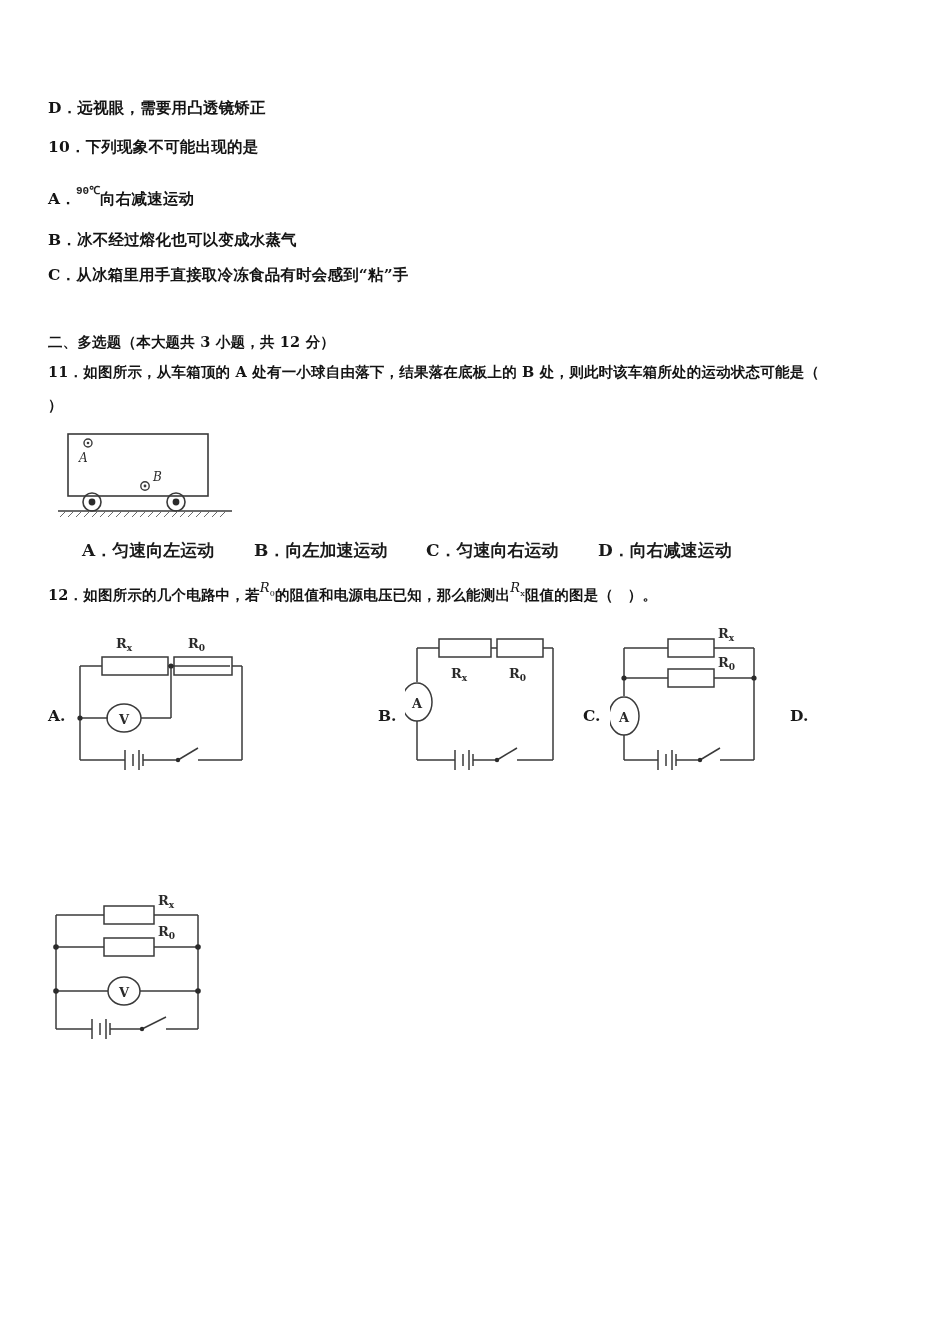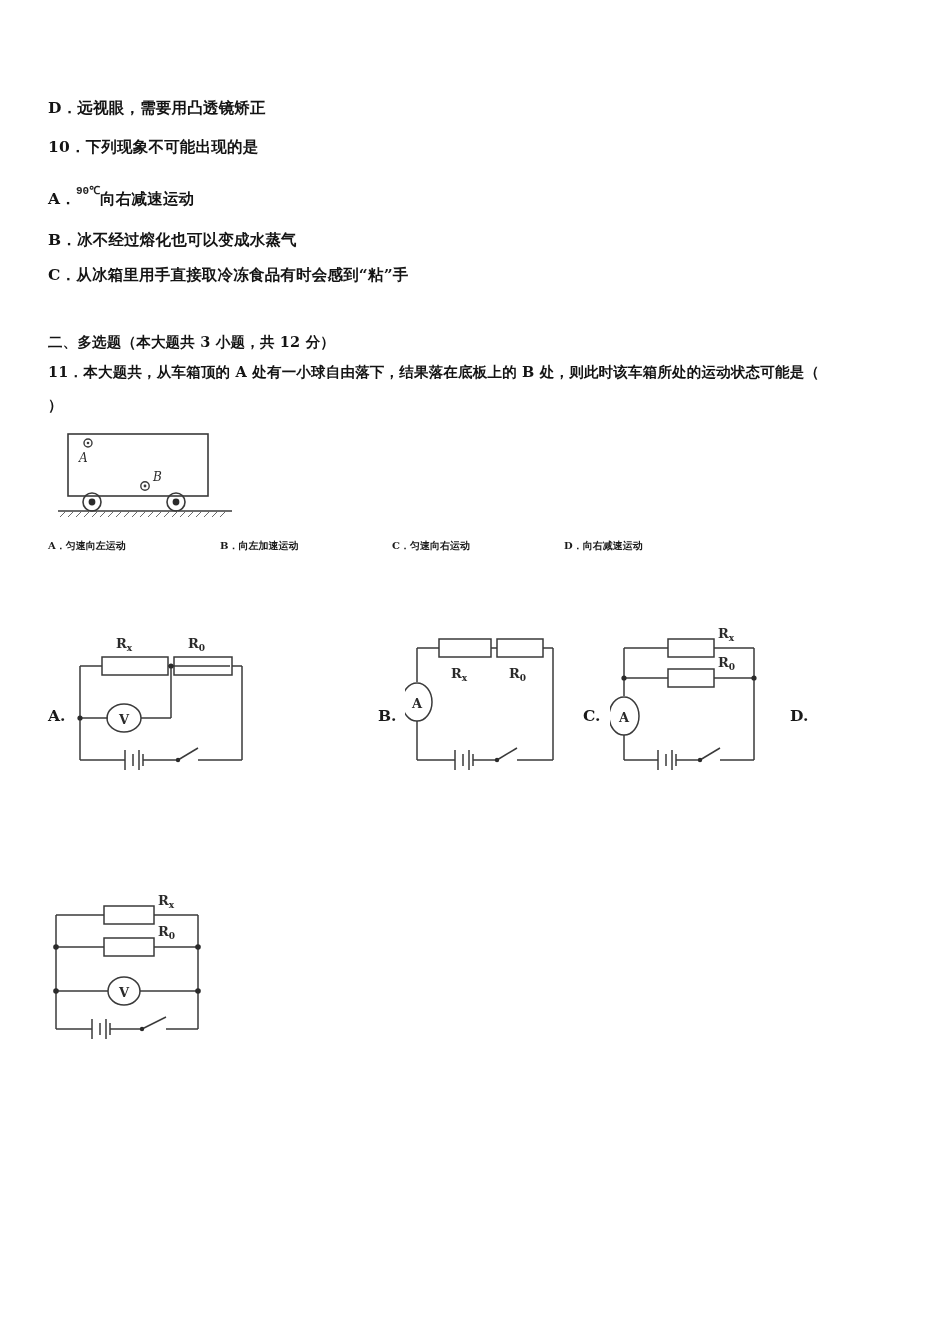--- a/index.html
+++ b/index.html
@@ -48,23 +48,24 @@
     font-size: 13px;
     top: -8px;
     font-weight: 500;
   }
   .inline-R sub {
     font-size: 8px;
     font-style: normal;
   }
   .opts-row {
     position: absolute;
-    font-size: 10px;
+    font-size: 17px;
     font-weight: 600;
     white-space: nowrap;
+    margin-left: 34px;
   }
   .opts-row span.o { display: inline-block; }
   
   .fig-cart {
     position: absolute;
   }
   .choice-letter {
     position: absolute;
     font-size: 15.5px;
     font-weight: 700;
@@ -84,21 +85,21 @@
 
   <div class="line" style="left:48px; top:182px;"><span class="opt-label">A．</span><span class="sup-formula">90℃</span><span>向右减速运动</span></div>
 
   <div class="line" style="left:48px; top:230px;"><span class="opt-label">B．</span><span>冰不经过熔化也可以变成水蒸气</span></div>
 
   <div class="line" style="left:48px; top:265px;"><span class="opt-label">C．</span><span>从冰箱里用手直接取冷冻食品有时会感到“粘”手</span></div>
 
 
   <div class="line" style="left:48px; top:333px; font-size:14.5px;text-align:right;">二、多选题（本大题共 3 小题，共 12 分）</div>
 
-  <div class="line" style="left:48px; top:363px; font-size:14.5px;"><span>11．</span><span>本大题共，从车箱顶的 A 处有一小球自由落下，结果落在底板上的 B 处，则此时该车箱所处的运动状态可能是（</span></div>
+  <div class="line" style="left:48px; top:363px; font-size:14.5px;"><span>11．</span><span>如图所示，从车箱顶的 A 处有一小球自由落下，结果落在底板上的 B 处，则此时该车箱所处的运动状态可能是（</span></div>
   <div class="line" style="left:48px; top:396px; font-size:14.5px;">）</div>
 
   <div class="fig-cart" style="left:50px; top:428px;">
     <svg width="190" height="90" viewBox="0 0 190 90">
 
       <rect x="18" y="6" width="140" height="62" fill="none" stroke="#3a3a3a" stroke-width="1.6"></rect>
 
       <circle cx="38" cy="15" r="4" fill="none" stroke="#3a3a3a" stroke-width="1.4"></circle>
       <circle cx="38" cy="15" r="1.3" fill="#3a3a3a"></circle>
       <text x="29" y="34" font-family="DejaVu Serif, serif" font-size="12" font-style="italic" fill="#2a2a2a">A</text>
@@ -136,20 +137,21 @@
           <line x1="162" y1="89" x2="168" y2="83"></line>
         <line x1="170" y1="89" x2="176" y2="83"></line>
       </g>
     </svg>
   </div>
 
   <div class="opts-row" style="left:48px; top:539px;">
     <span class="o" style="width:172px;"><span class="opt-label">A．</span><span>匀速向左运动</span></span><span class="o" style="width:172px;"><span class="opt-label">B．</span><span>向左加速运动</span></span><span class="o" style="width:172px;"><span class="opt-label">C．</span><span>匀速向右运动</span></span><span class="o"><span class="opt-label">D．</span><span>向右减速运动</span></span>
   </div>
 
+  <div class="line" style="left:48px; top:586px; font-size:14.5px;"><span>12．</span><span>如图所示的几个电路中，若</span><span class="inline-R"><span>R</span><sub>0</sub></span><span>的阻值和电源电压已知，那么能测出</span><span class="inline-R"><span>R</span><sub>x</sub></span><span>阻值的图是（　）。</span></div>
 
   <div class="choice-letter" style="left:48px; top:706px;">A.</div>
   <div class="choice-letter" style="left:378px; top:706px;">B.</div>
   <div class="choice-letter" style="left:583px; top:706px;">C.</div>
   <div class="choice-letter" style="left:790px; top:706px;">D.</div>
 
   <div style="position:absolute; left:70px; top:626px;">
     <svg width="185" height="155" viewBox="0 0 185 155">
       <g stroke="#3a3a3a" stroke-width="1.5" fill="none">
 

